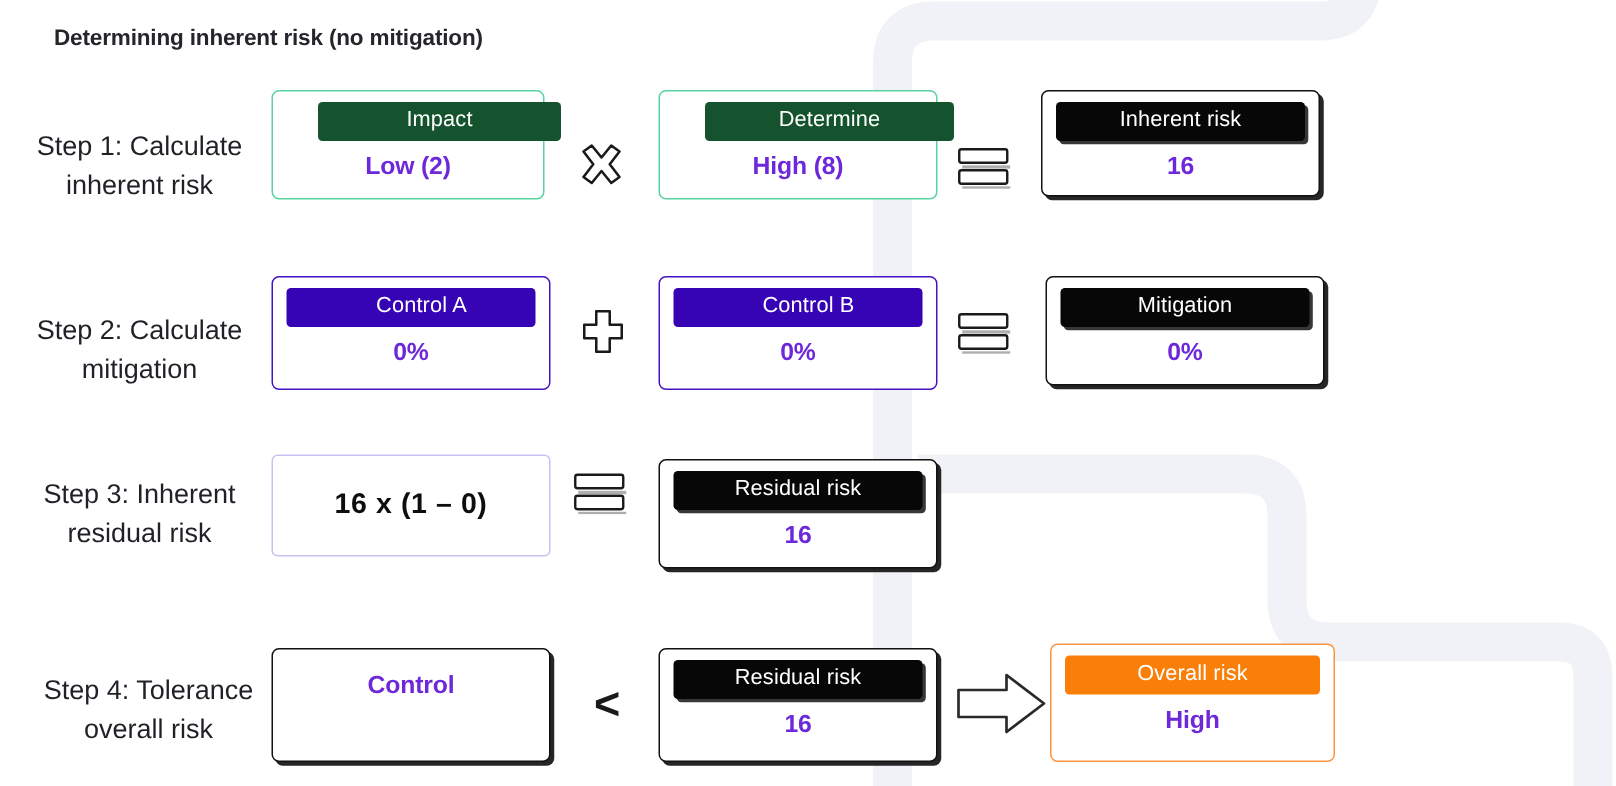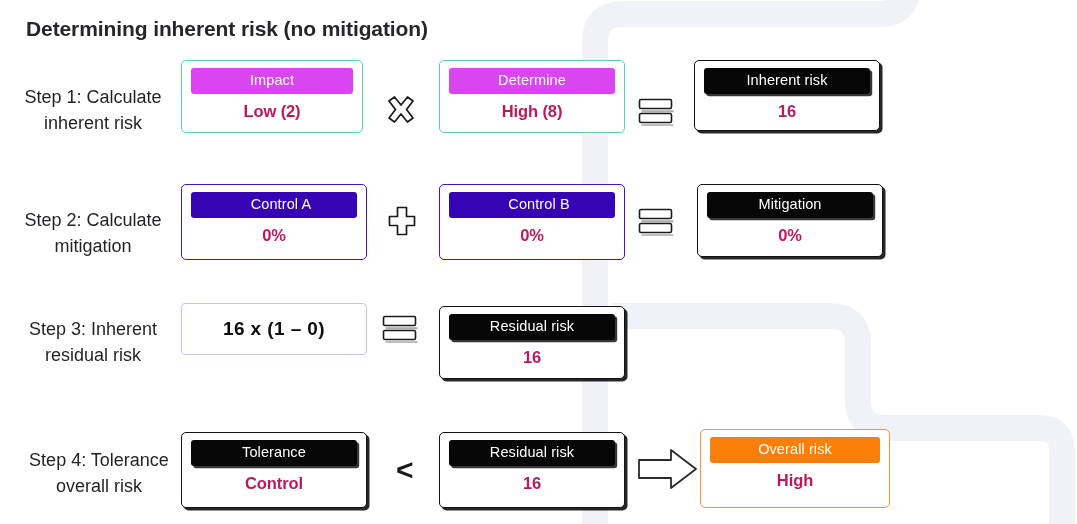--- a/index.html
+++ b/index.html
@@ -25,23 +25,23 @@
     left: 0; top: 0;
     width: 1077px;
     height: 524px;
     z-index: 0;
     pointer-events: none;
   }
 
   
   #title {
     position: absolute;
-    left: 26px;
+    left: 36px;
     top: 17px;
-    font-size: 21px;
+    font-size: 15px;
     font-weight: bold;
     color: #24262b;
     letter-spacing: -0.1px;
     z-index: 5;
     white-space: nowrap;
   }
 
   
   .step-label {
     position: absolute;
@@ -77,32 +77,32 @@
     box-sizing: border-box;
     width: 100%;
     border-radius: 3px;
     color: #ffffff;
     font-size: 14.5px;
     text-align: center;
     padding: 5px 4px 6px 4px;
     line-height: 1.0;
     letter-spacing: 0.1px;
   }
-  .card-head.green  { background: #d946ef; }
+  .card-head.green  { background: #14532d; margin-left: 21px; }
   .card-head.purple { background: #3604b4; padding-left: 18px; }
   .card-head.black  { background: #070707; }
   .card-head.orange { background: #fa7f08; }
   .card-head.shadowed { box-shadow: 2.2px 2.2px 0 rgba(20,20,20,0.85); }
 
   .card-value {
     width: 100%;
     text-align: center;
     font-size: 16.5px;
     font-weight: bold;
-    color: #be185d;
+    color: #6d28d9;
     margin-top: 9px;
     line-height: 1.0;
     letter-spacing: -0.1px;
   }
 
   
   .formula-box {
     position: absolute;
     box-sizing: border-box;
     background: #ffffff;
@@ -206,41 +206,40 @@
   </div>
 
   <div class="card shadowed" style="left:697px; top:184px; width:186px; height:73px;">
     <div class="card-head black shadowed">Mitigation</div>
     <div class="card-value">0%</div>
   </div>
 
   <div class="step-label" style="left:18px; top:317px; width:150px;">Step 3: Inherent
 residual risk</div>
 
-  <div class="formula-box" style="left:181px; top:303px; width:186px; height:52px;text-align:center;">16  x  (1 – 0)</div>
+  <div class="formula-box" style="left:181px; top:303px; width:186px; height:68px;text-align:center;">16  x  (1 – 0)</div>
 
   <div class="op" style="left:382px; top:315px;">
     <svg width="38" height="28" viewBox="0 0 38 28" xmlns="http://www.w3.org/2000/svg">
       <rect x="1.5" y="1.5" width="32" height="9" rx="1.5" fill="#ffffff" stroke="#1a1a1a" stroke-width="1.6"></rect>
       <rect x="1.5" y="15.5" width="32" height="9" rx="1.5" fill="#ffffff" stroke="#1a1a1a" stroke-width="1.6"></rect>
       <rect x="3.5" y="12.2" width="32" height="2.2" fill="#6b6b6b" opacity="0.55"></rect>
       <rect x="3.5" y="26.2" width="32" height="1.6" fill="#6b6b6b" opacity="0.55"></rect>
     </svg>
   </div>
 
   <div class="card shadowed" style="left:439px; top:306px; width:186px; height:73px;">
     <div class="card-head black shadowed">Residual risk</div>
     <div class="card-value">16</div>
   </div>
 
   <div class="step-label" style="left:18px; top:448px; width:162px;">Step 4: Tolerance
 overall risk</div>
 
   <div class="card shadowed" style="left:181px; top:432px; width:186px; height:76px;">
-    <div class="card-head black shadowed">Tolerance</div>
     <div class="card-value">Control</div>
   </div>
 
   <div class="op op-lt" style="left:396px; top:455px;">&lt;</div>
 
   <div class="card shadowed" style="left:439px; top:432px; width:186px; height:76px;">
     <div class="card-head black shadowed">Residual risk</div>
     <div class="card-value">16</div>
   </div>
 

